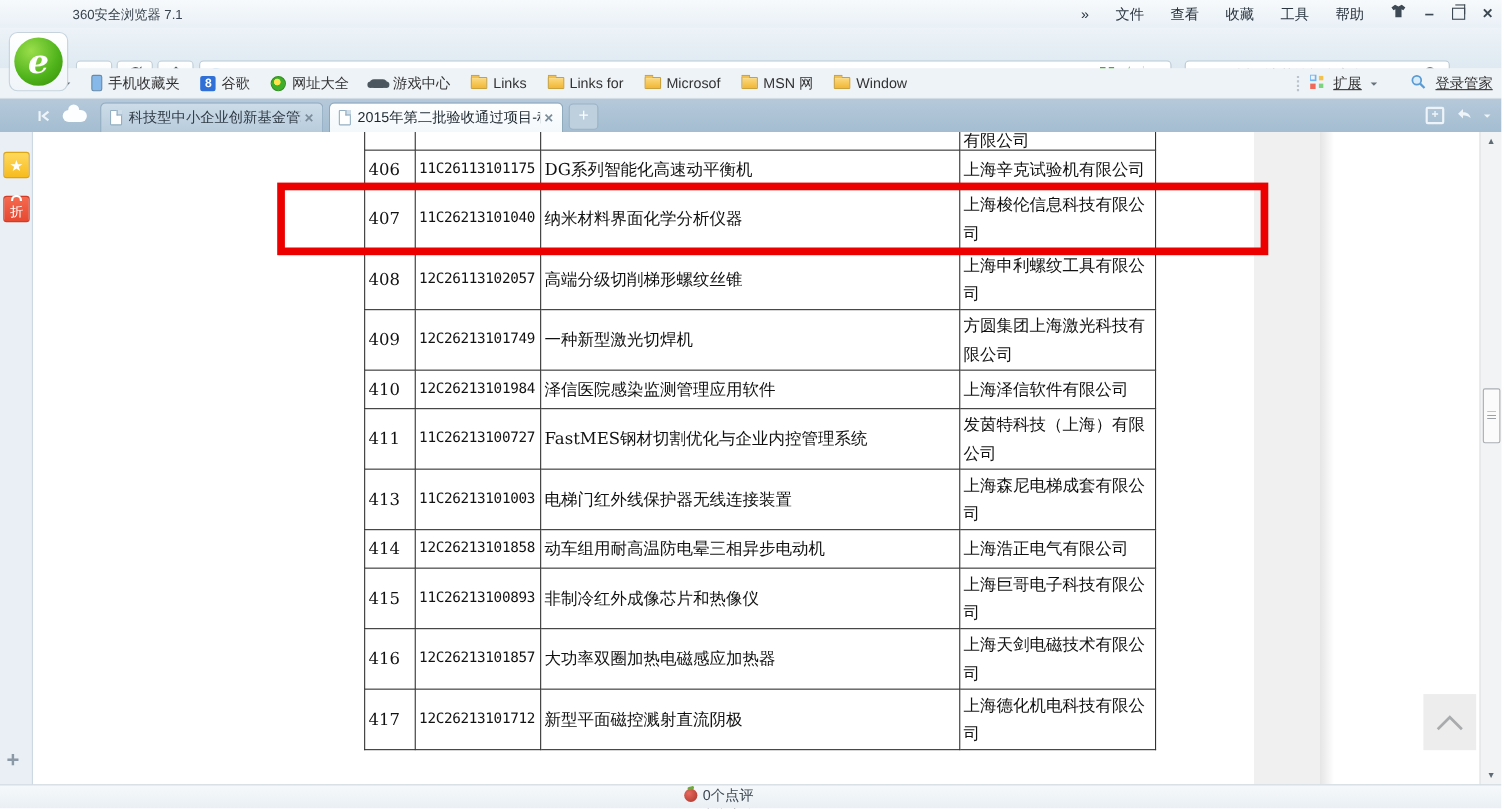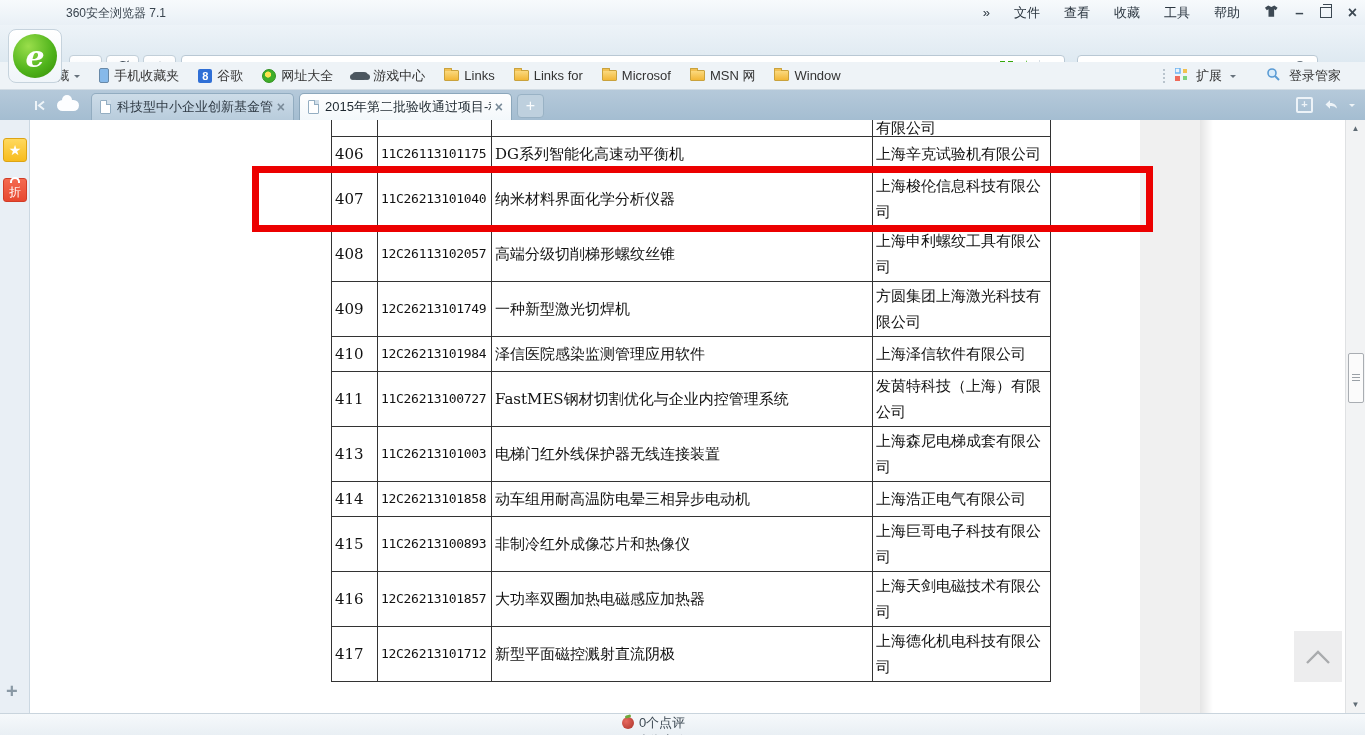--- a/index.html
+++ b/index.html
@@ -49,23 +49,23 @@
   #search-box{position:absolute;left:1077px;top:30px;width:241px;height:28px;box-sizing:border-box;
     background:#fff;border:1px solid #b9c8d4;border-radius:4px;display:flex;align-items:center;
     padding:0 8px;font-size:13px;color:#555;}
   .q-logo{font:italic bold 16px "DejaVu Serif",serif;color:#3b9bed;margin-right:2px;}
   .q-comma{color:#53b332;font-weight:bold;margin-right:6px;}
   #search-mag{margin-left:auto;}
 
   
   #bookmarks-bar{position:absolute;left:0;top:62px;width:1365px;height:28px;box-sizing:border-box;
     background:#eef3f7;border-bottom:1px solid #d2dce4;display:flex;align-items:center;
-    padding:0 24px;font-size:13px;color:#333;justify-content:flex-end;}
+    padding:0 8px;font-size:13px;color:#333;justify-content:flex-end;}
   .bm-item{display:flex;align-items:center;gap:5px;margin-right:19px;white-space:nowrap;}
-  #bm-right{margin-left:auto;display:flex;align-items:center;gap:8px;}
+  #bm-right{margin-left:auto;display:flex;align-items:center;gap:8px;text-decoration:underline;}
   .dots-sep{width:2px;height:14px;border-left:2px dotted #b9c4cd;}
   .caret{width:0;height:0;border:3.5px solid transparent;border-top-color:#67727c;margin-top:4px;}
 
   .bi{display:inline-block;flex:0 0 auto;}
   .bi-star-add{color:#f7b500;font-size:16px;line-height:14px;}
   .bi-phone{width:10px;height:15px;border:1.5px solid #6889a8;border-radius:2px;background:#86b9ea;box-sizing:border-box;}
   .bi-google-8{width:14px;height:14px;background:#2f6fd6;border-radius:2px;color:#fff;
     font:bold 11px/14px "Liberation Sans",sans-serif;text-align:center;}
   .bi-green-globe{width:14px;height:14px;border-radius:50%;box-sizing:border-box;
     background:radial-gradient(circle at 42% 38%,#ffe34d 0 27%,#3fae29 33%);border:1px solid #2d8f1d;}

